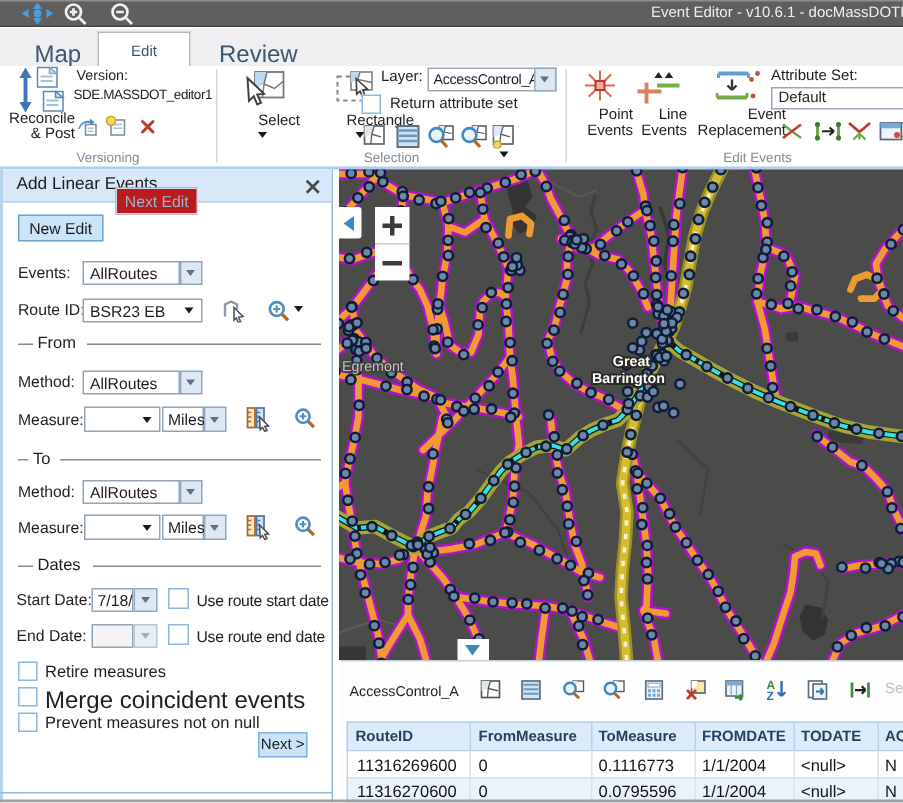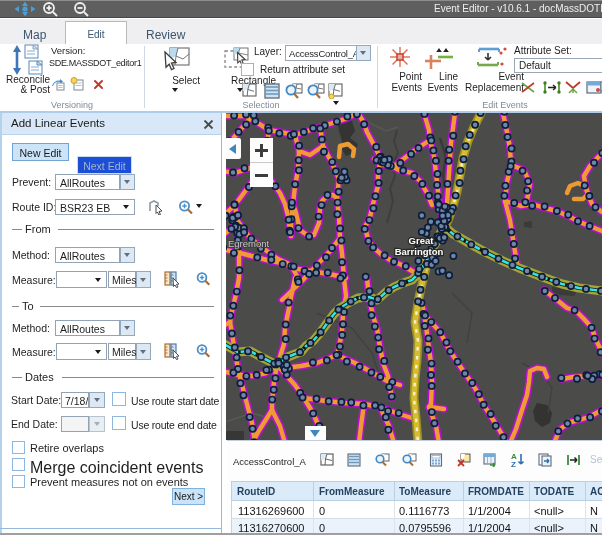--- a/index.html
+++ b/index.html
@@ -1,21 +1,21 @@
 <!DOCTYPE html>
 <html><head><meta charset="utf-8"><style>
 * { margin:0; padding:0; box-sizing:border-box; }
 body { width:602px; height:535px; overflow:hidden; position:relative;
   font-family:"Liberation Sans", sans-serif; background:#fff; }
 .abs { position:absolute; }
 .titlebar { left:0; top:0; width:602px; height:18px; background:#5f5f5f;
   border-top:1px solid #8d8d8d; border-bottom:1px solid #454545; }
 .title-text { position:absolute; left:434px; top:3px; width:400px; font-size:10px; color:#efefef; white-space:nowrap; }
 .tabbar { left:0; top:19px; width:602px; height:25px; background:#efeef0; }
-.tab { position:absolute; top:28px; font-size:12px; color:#3b566f; }
+.tab { position:absolute; top:28px; font-size:16px; color:#3b566f; }
 .tab-active { position:absolute; left:65px; top:21px; width:62px; height:23px; background:#fff;
   border:1px solid #b9b9b9; border-bottom:none; text-align:center; font-size:10px; color:#3b566f; padding-top:7px; }
 .ribbon { left:0; top:44px; width:602px; height:69px; background:#fff; border-bottom:2px solid #aecdea; }
 .gsep { position:absolute; top:46px; height:62px; width:1px; background:#ccd8e3; }
 .glabel { position:absolute; top:100px; font-size:9px; color:#7e8b99; text-align:center; }
 .rlabel { position:absolute; font-size:10px; color:#1e1e1e; text-align:right; }
 .combo { position:absolute; background:#fff; border:1px solid #9aa7b5; font-size:10px; color:#1e1e1e; }
 .combo-btn { position:absolute; background:#dde8f3; border:1px solid #93a9c0; }
 .carat { position:absolute; width:0; height:0; border-left:3.5px solid transparent; border-right:3.5px solid transparent; border-top:4px solid #5e7183; }
 .bcarat { position:absolute; width:0; height:0; border-left:3.5px solid transparent; border-right:3.5px solid transparent; border-top:4px solid #1a1a1a; }
@@ -223,23 +223,23 @@
 
 <div class="abs panel"></div>
 <div class="abs phead" style="left:2px;top:113px">Add Linear Events</div>
 <svg class="abs" style="left:203px;top:119px" width="11" height="11" viewBox="0 0 11 11">
   <g stroke="#4a4a4a" stroke-width="1.8">
       <line x1="1.5" y1="1.5" x2="9.5" y2="9.5"></line>
       <line x1="9.5" y1="1.5" x2="1.5" y2="9.5"></line>
     </g>
 </svg>
 <div class="pbtn" style="left:12px;top:143px;width:57px;height:18px;background:#cce4f8;border:1px solid #70a4d2;color:#1a1a1a;padding-top:3px">New Edit</div>
-<div class="pbtn" style="left:77px;top:156px;width:55px;height:18px;background:#1d4ed8;border:1px solid #cadcee;color:#a0b4c8;padding-top:3px">Next Edit</div>
-
-<div class="plabel" style="left:12px;top:176px">Prevent:</div>
+<div class="pbtn" style="left:77px;top:125px;width:55px;height:18px;background:#b91c1c;border:1px solid #cadcee;color:#a0b4c8;padding-top:3px">Next Edit</div>
+
+<div class="plabel" style="left:12px;top:176px">Events:</div>
 <div class="pinput" style="left:55px;top:174px;width:65px;height:16px;padding:2px 0 0 4px">AllRoutes</div>
 <div class="combo-btn" style="left:120px;top:174px;width:15px;height:16px"></div>
 <div class="carat" style="left:124px;top:180px"></div>
 
 <div class="plabel" style="left:12px;top:201px">Route ID:</div>
 <div class="pinput" style="left:55px;top:199px;width:80px;height:16px;padding:2px 0 0 4px">BSR23 EB</div>
 <div class="bcarat" style="left:123px;top:205px"></div>
 <svg class="abs" style="left:148px;top:199px" width="17" height="16" viewBox="0 0 17 16">
   <path d="M2,12 L2,4 L6,2 L10,4 L10,7" fill="none" stroke="#8a9aa8" stroke-width="1.6"></path>
   <path d="M8,6 L14,12 L11,12.5 L12.5,15.5 L10.8,16 L9.5,13 L8,14.5 Z" fill="#fff" stroke="#4c4c4c" stroke-width="1"></path>
@@ -336,25 +336,25 @@
 <div class="plabel" style="left:131px;top:395px;font-size:10.5px;letter-spacing:-0.2px">Use route start date</div>
 
 <div class="plabel" style="left:11px;top:418px">End Date:</div>
 <div class="pinput" style="left:61px;top:416px;width:28px;height:16px;background:#f4f4f4"></div>
 <div class="combo-btn" style="left:89px;top:416px;width:16px;height:16px;background:#e9eef3;border-color:#b7c4d0"></div>
 <div class="carat" style="left:93.5px;top:422px;border-top-color:#9fb0c0"></div>
 <div class="cb" style="left:112px;top:416px;width:14px;height:14px"></div>
 <div class="plabel" style="left:131px;top:419px;font-size:10.5px;letter-spacing:-0.2px">Use route end date</div>
 
 <div class="cb" style="left:12px;top:441px"></div>
-<div class="plabel" style="left:30px;top:442px;font-size:11px">Retire overlaps</div>
+<div class="plabel" style="left:30px;top:442px;font-size:11px">Retire measures</div>
 <div class="cb" style="left:12px;top:458px"></div>
 <div class="plabel" style="left:30px;top:459px;font-size:16px">Merge coincident events</div>
 <div class="cb" style="left:12px;top:475px"></div>
-<div class="plabel" style="left:30px;top:476px;font-size:11px">Prevent measures not on events</div>
+<div class="plabel" style="left:30px;top:476px;font-size:11px">Prevent measures not on null</div>
 <div class="pbtn" style="left:172px;top:488px;width:33px;height:17px;background:#cbe3f8;border:1px solid #7fb2de;color:#1a1a1a;padding-top:2px;font-size:10px">Next &gt;</div>
 <div class="abs" style="left:0px;top:528px;width:222px;height:1px;background:#94b9dc"></div>
 
 <div class="abs map">
 <svg width="376" height="327" viewBox="0 0 376 327" style="position:absolute;left:0;top:0">
 <rect width="376" height="327" fill="#4b4b49"></rect>
 <path d="M111,5 L120,2 L126,8 L129,18 L124,25 L132,31 L128,40 L120,43 L115,35 L116,28 L113,18 Z" fill="#343432"></path>
 <path d="M326,174 L340,176 L351,178 L348,183 L334,182 L326,179 Z" fill="#3a3a38"></path>
 <path d="M311,290 L321,292 L326,300 L324,310 L316,314 L309,308 L307,298 Z" fill="#333331"></path>
 <rect x="-4" y="318" width="22" height="12" fill="#373735"></rect>

